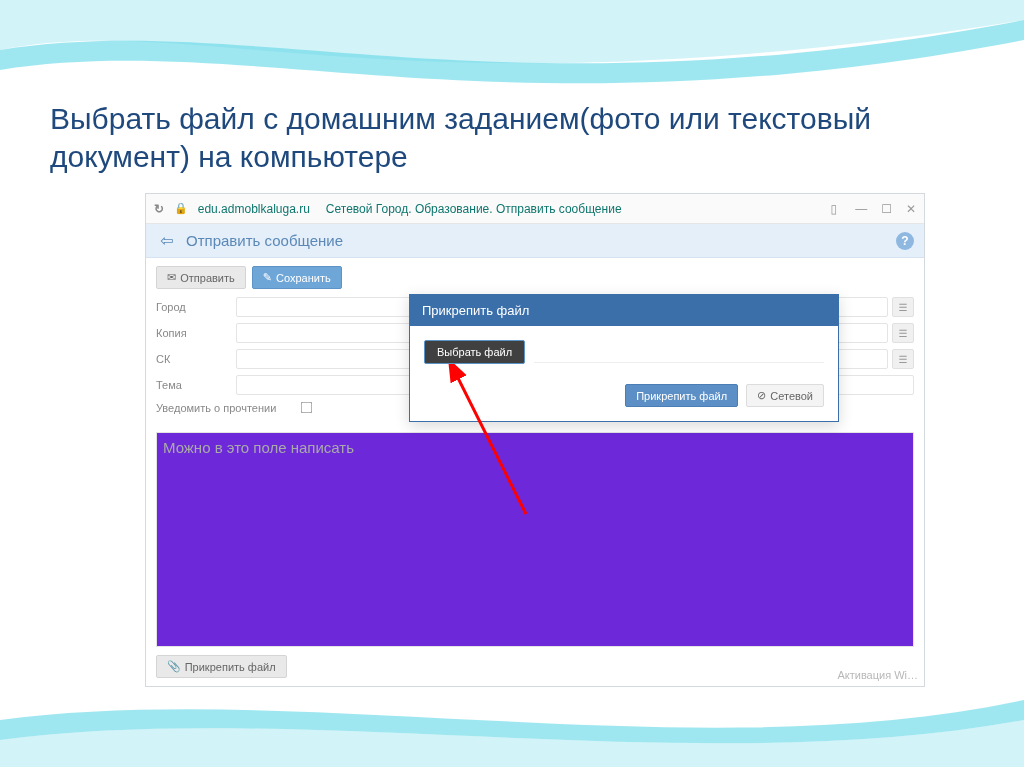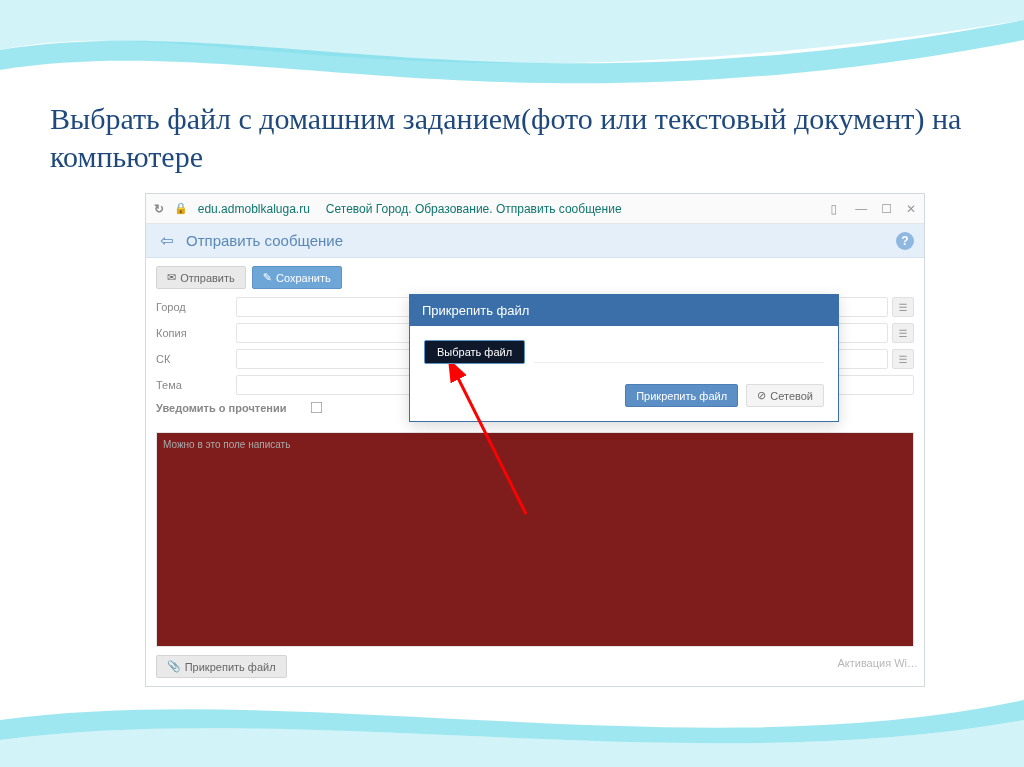--- a/index.html
+++ b/index.html
@@ -14,21 +14,20 @@
   
   .bg-waves { position: absolute; inset: 0; z-index: 0; pointer-events: none; }
   .bg-waves svg { width: 100%; height: 100%; }
   .slide { position: relative; z-index: 1; padding: 100px 50px 40px 50px; }
   .slide-title {
     color: #1f497d;
     font-size: 30px;
     font-weight: 400;
     line-height: 1.25;
     margin-bottom: 18px;
-    font-family: Liberation Serif, serif;
   }
   
   .browser {
     width: 780px;
     margin: 0 0 0 95px;
     border: 1px solid #d2d9df;
     background: #fff;
     position: relative;
   }
   .addr-bar {
@@ -92,52 +91,52 @@
   .form-input {
     flex: 1; height: 20px;
     background: #fff; border: 1px solid #e4e4e4; border-radius: 2px;
   }
   .form-addon {
     width: 22px; height: 20px; margin-left: 4px;
     background: #f0f0f0; border: 1px solid #e0e0e0; border-radius: 2px;
     display: flex; align-items: center; justify-content: center;
     font-size: 10px; color: #999;
   }
-  .checkbox-row .form-label { width: auto; margin-right: 24px; font-weight: bold; }
+  .checkbox-row .form-label { width: auto; margin-right: 24px; }
   .note-area {
     margin: 4px 10px 0 10px;
     border: 1px solid #e4e4e4;
     height: 215px;
     padding: 6px;
-    font-size: 10px; color: #aaa;
-    background: #7f1d1d;
+    font-size: 15px; color: #aaa;
+    background: #6d28d9;
   }
   .attach-footer { padding: 8px 10px; }
   .activation {
-    position: absolute; right: 6px; bottom: 17px;
+    position: absolute; right: 6px; bottom: 5px;
     font-size: 11px; color: #b8b8b8;
   }
   
   .modal {
     position: absolute;
     left: 263px; top: 100px;
     width: 430px;
     border: 1px solid #3a6faa;
     background: #fff;
     box-shadow: 0 4px 14px rgba(0,0,0,0.15);
     z-index: 5;
   }
   .modal-header {
     background: #3a6faa; color: #fff;
     padding: 8px 12px; font-size: 13px;
   }
   .modal-body { padding: 14px 14px 10px 14px; }
   .choose-file-btn {
     display: inline-block;
-    background: #0f172a; color: #fff;
+    background: #404040; color: #fff;
     font-size: 11px;
     padding: 5px 12px;
     border: 1px solid #5c94c8;
     border-radius: 2px;
     cursor: pointer;
   }
   .file-path {
     display: inline-block; vertical-align: middle;
     height: 22px; width: 290px; margin-left: 4px;
     border-bottom: 1px solid #eee;

